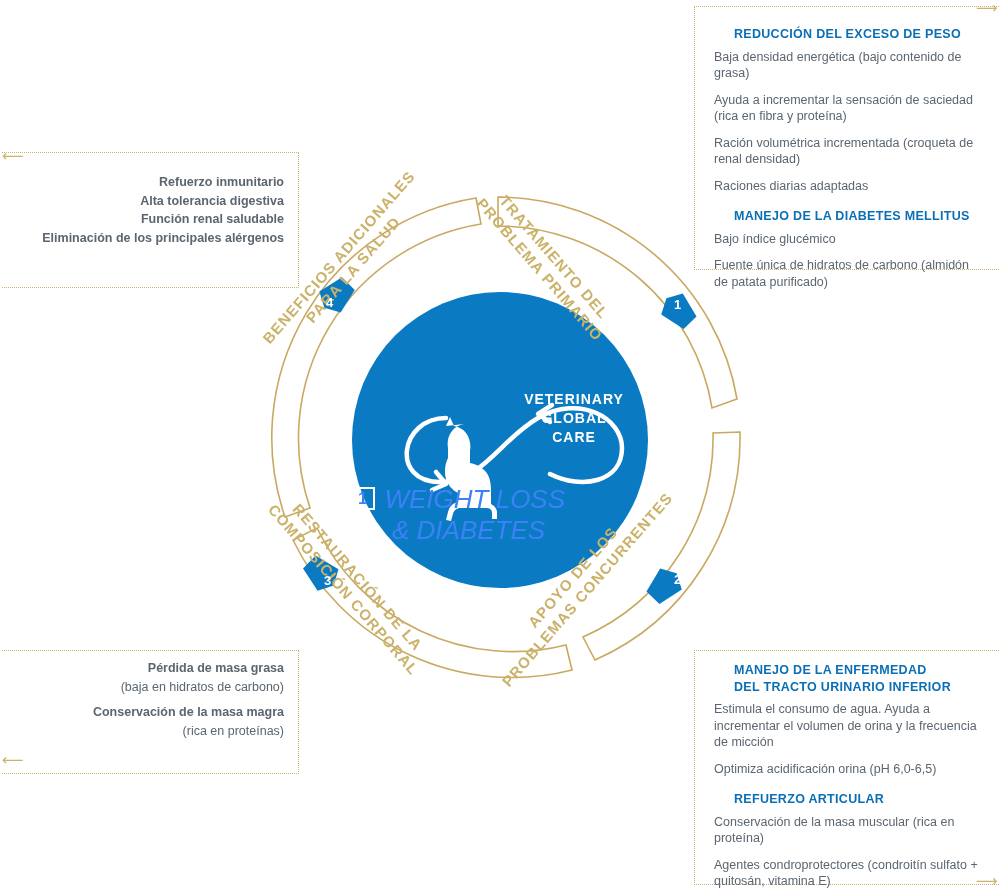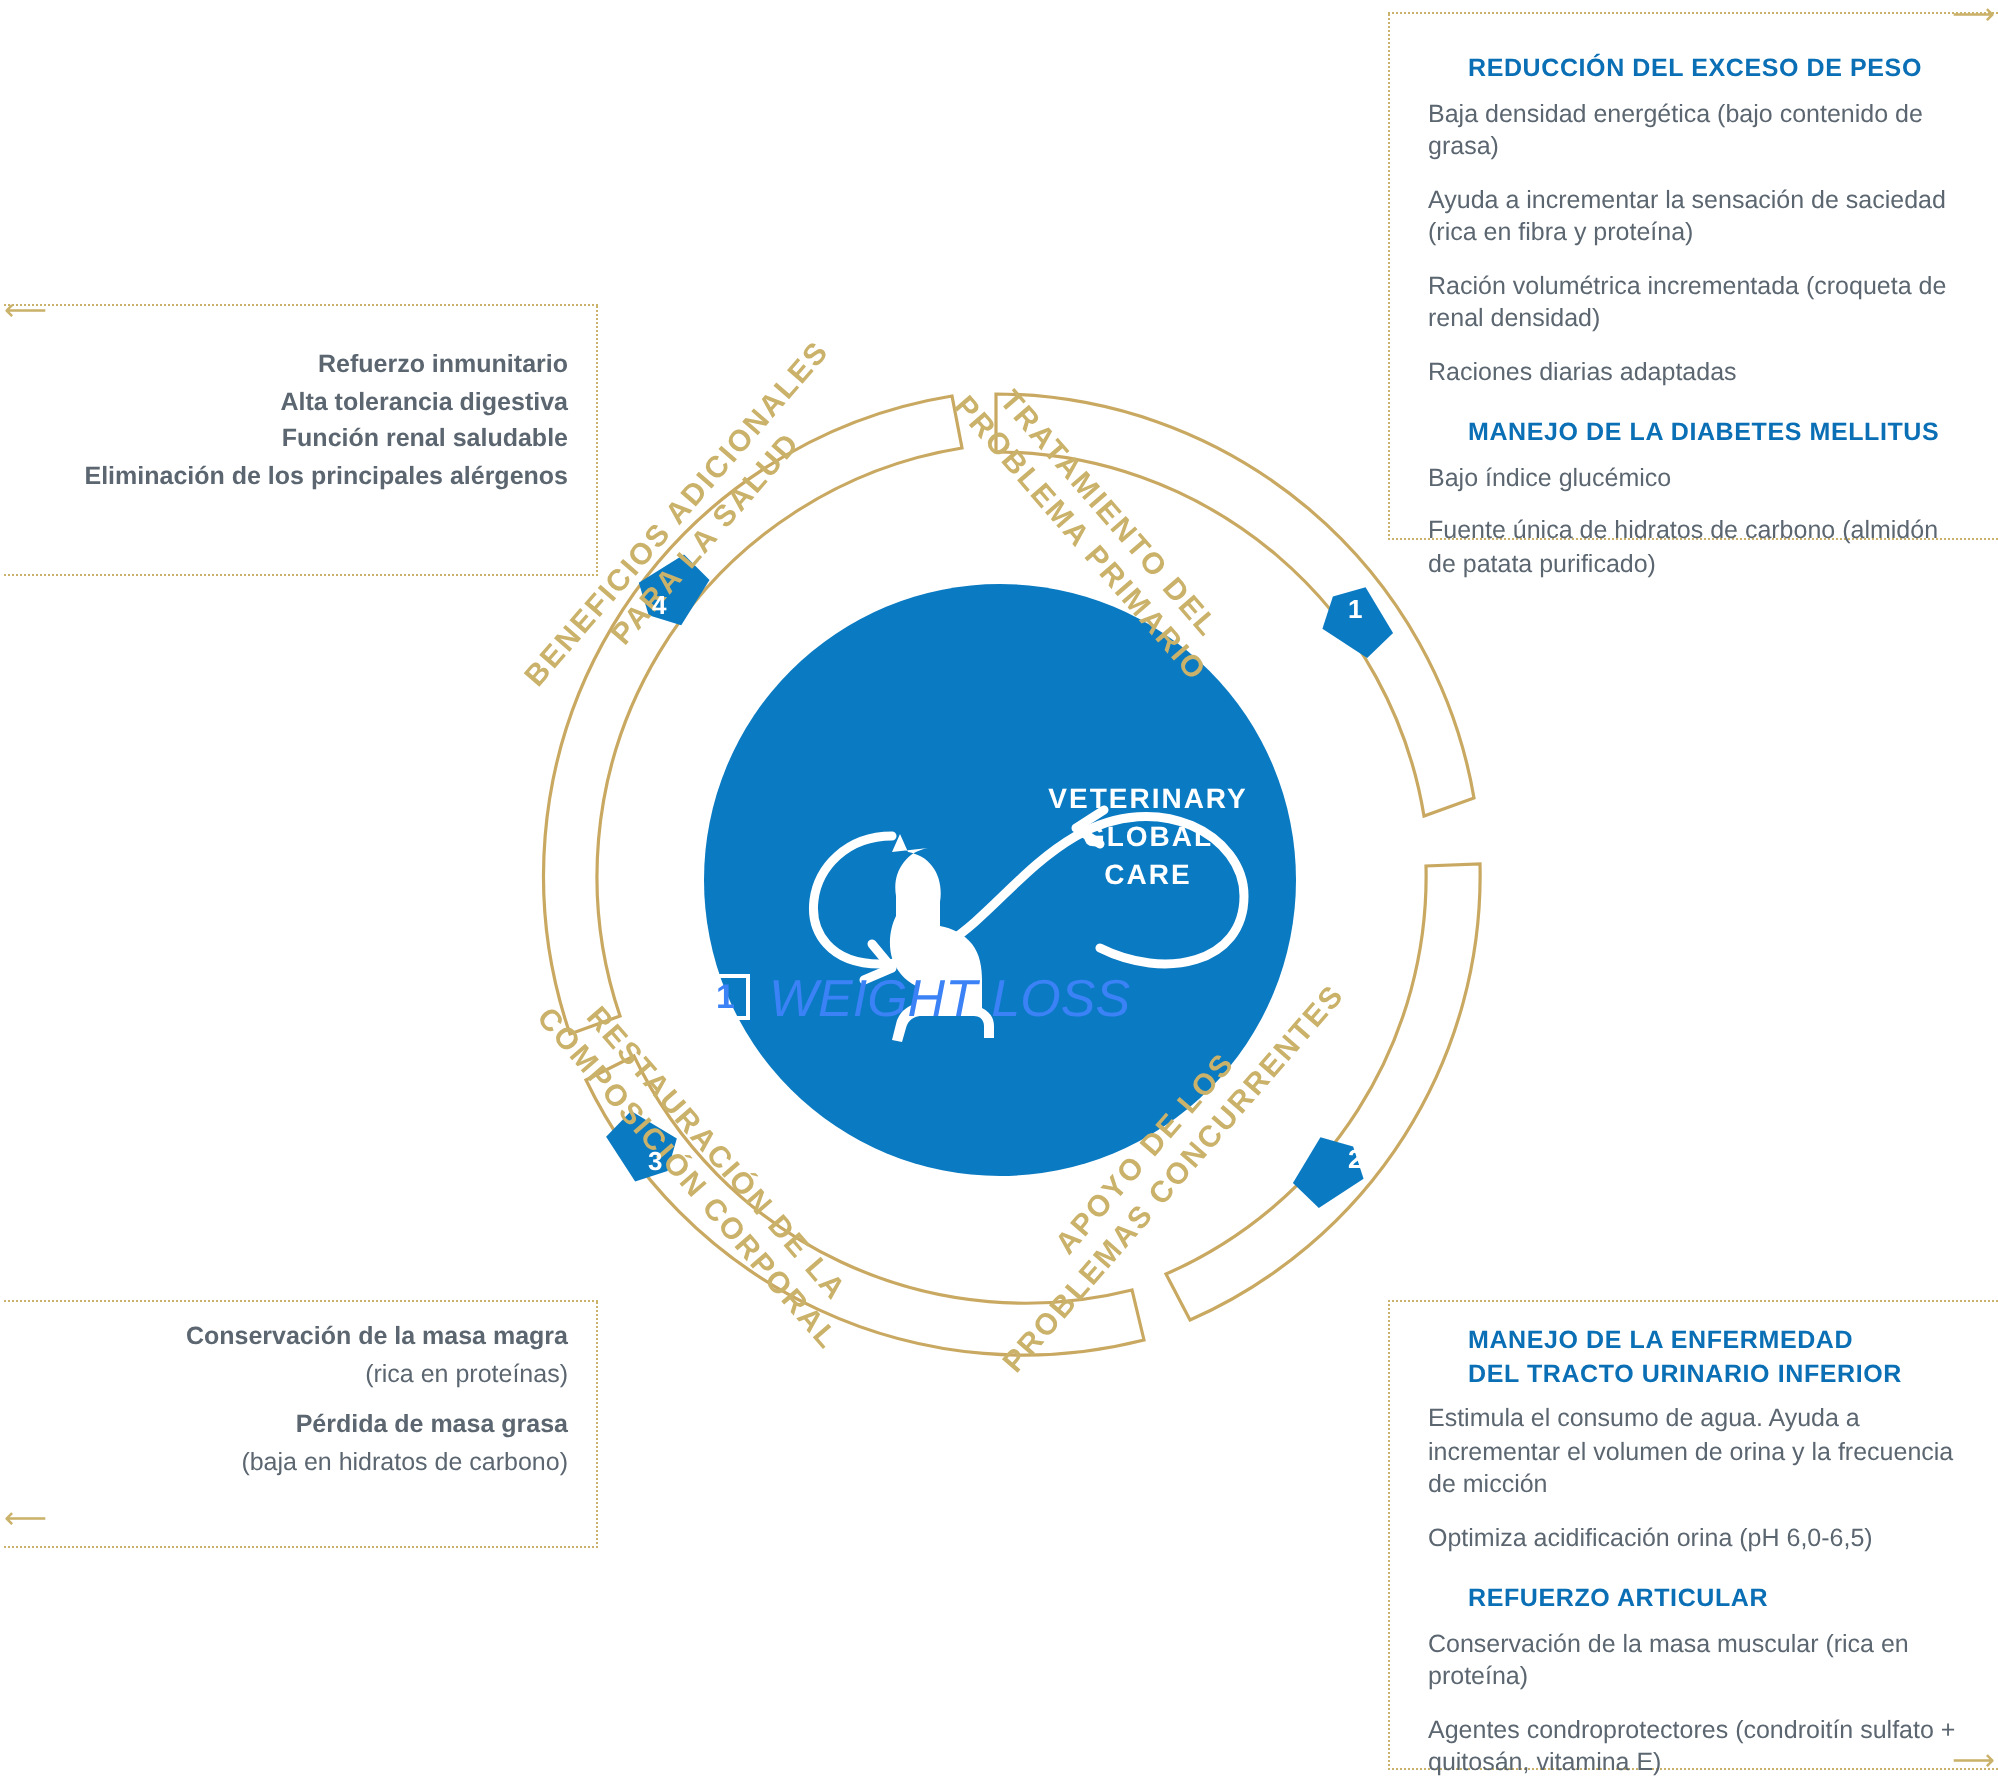--- a/index.html
+++ b/index.html
@@ -139,26 +139,26 @@
 
   <div class="txtblock left" id="blk-tl">
     <p>Refuerzo inmunitario</p>
     <p>Alta tolerancia digestiva</p>
     <p>Función renal saludable</p>
     <p>Eliminación de los principales alérgenos</p>
   </div>
 
   <div class="txtblock left" id="blk-bl">
     <div class="grp">
+      <p class="b">Pérdida de masa grasa</p>
+      <p>(baja en hidratos de carbono)</p>
+    </div>
+    <div class="grp">
       <p class="b">Conservación de la masa magra</p>
       <p>(rica en proteínas)</p>
-    </div>
-    <div class="grp">
-      <p class="b">Pérdida de masa grasa</p>
-      <p>(baja en hidratos de carbono)</p>
     </div>
   </div>
 
   <div id="diagram">
     <svg width="500" height="500" viewBox="0 0 500 500" xmlns="http://www.w3.org/2000/svg">
 
       <circle cx="250" cy="250" r="148" fill="#0a7ac2"></circle>
 
       <g fill="none" stroke="#c9a961" stroke-width="1.6">
 
@@ -265,16 +265,17 @@
   </div>
 
   <div id="centertext">
     <div id="vgc">
       <div>VETERINARY</div>
       <div>GLOBAL</div>
       <div>CARE</div>
     </div>
     <div id="wl">
       <span id="wlnum">1</span><span>WEIGHT LOSS</span><br>
+      <span style="margin-left:42px;display:inline-block">&amp; DIABETES</span>
     </div>
   </div>
 
 </div>
 
 </body></html>

